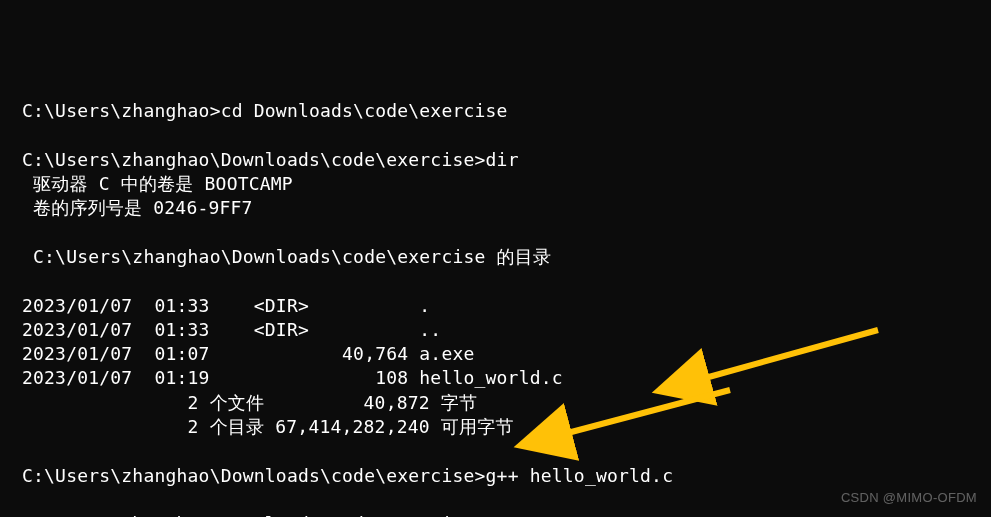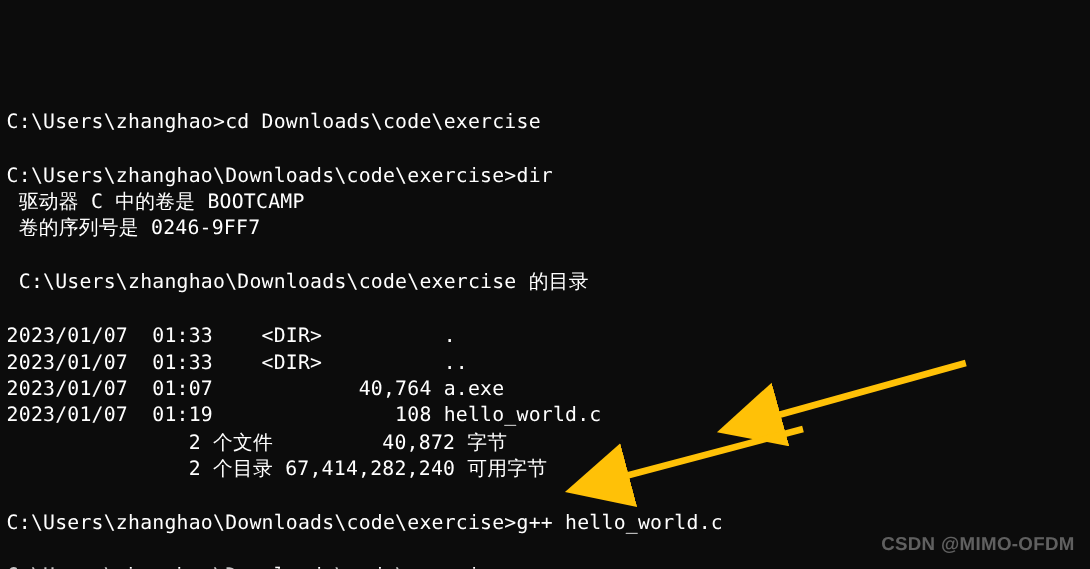--- a/index.html
+++ b/index.html
@@ -10,37 +10,36 @@
     font-size: 18px;
     line-height: 1.35;
     width: 991px;
     height: 517px;
     overflow: hidden;
     position: relative;
     padding: 2px 0 0 0;
     white-space: pre;
     letter-spacing: 0.2px;
   }
-  .line { display: block; padding-left: 6px; }
+  .line { display: block; padding-left: 22px; }
   .prompt-path { color: #ffffff; }
   .cmd { color: #ffffff; }
   .arrow {
     position: absolute;
     pointer-events: none;
   }
   .watermark {
     position: absolute;
     right: 14px;
     bottom: 10px;
     color: rgba(255,255,255,0.35);
     font-family: Arial, sans-serif;
-    font-size: 17px;
+    font-size: 13px;
     letter-spacing: 0.3px;
     white-space: nowrap;
-    font-weight: bold;
   }
 </style>
 </head>
 <body>
 
 
 
 <div id="term"><div class="line"><span class="prompt-path">C:\Users\zhanghao&gt;</span><span class="cmd">cd Downloads\code\exercise</span></div><div class="line">&nbsp;</div><div class="line"><span class="prompt-path">C:\Users\zhanghao\Downloads\code\exercise&gt;</span><span class="cmd">dir</span></div><div class="line"> 驱动器 C 中的卷是 BOOTCAMP</div><div class="line"> 卷的序列号是 0246-9FF7</div><div class="line">&nbsp;</div><div class="line"> C:\Users\zhanghao\Downloads\code\exercise 的目录</div><div class="line">&nbsp;</div><div class="line">2023/01/07  01:33    &lt;DIR&gt;          .</div><div class="line">2023/01/07  01:33    &lt;DIR&gt;          ..</div><div class="line">2023/01/07  01:07            40,764 a.exe</div><div class="line">2023/01/07  01:19               108 hello_world.c</div><div class="line">               2 个文件         40,872 字节</div><div class="line">               2 个目录 67,414,282,240 可用字节</div><div class="line">&nbsp;</div><div class="line"><span class="prompt-path">C:\Users\zhanghao\Downloads\code\exercise&gt;</span><span class="cmd">g++ hello_world.c</span></div><div class="line">&nbsp;</div><div class="line"><span class="prompt-path">C:\Users\zhanghao\Downloads\code\exercise&gt;</span><span class="cmd">a.exe</span></div></div>
 
 <svg class="arrow" width="991" height="517" style="left:0;top:0;">

